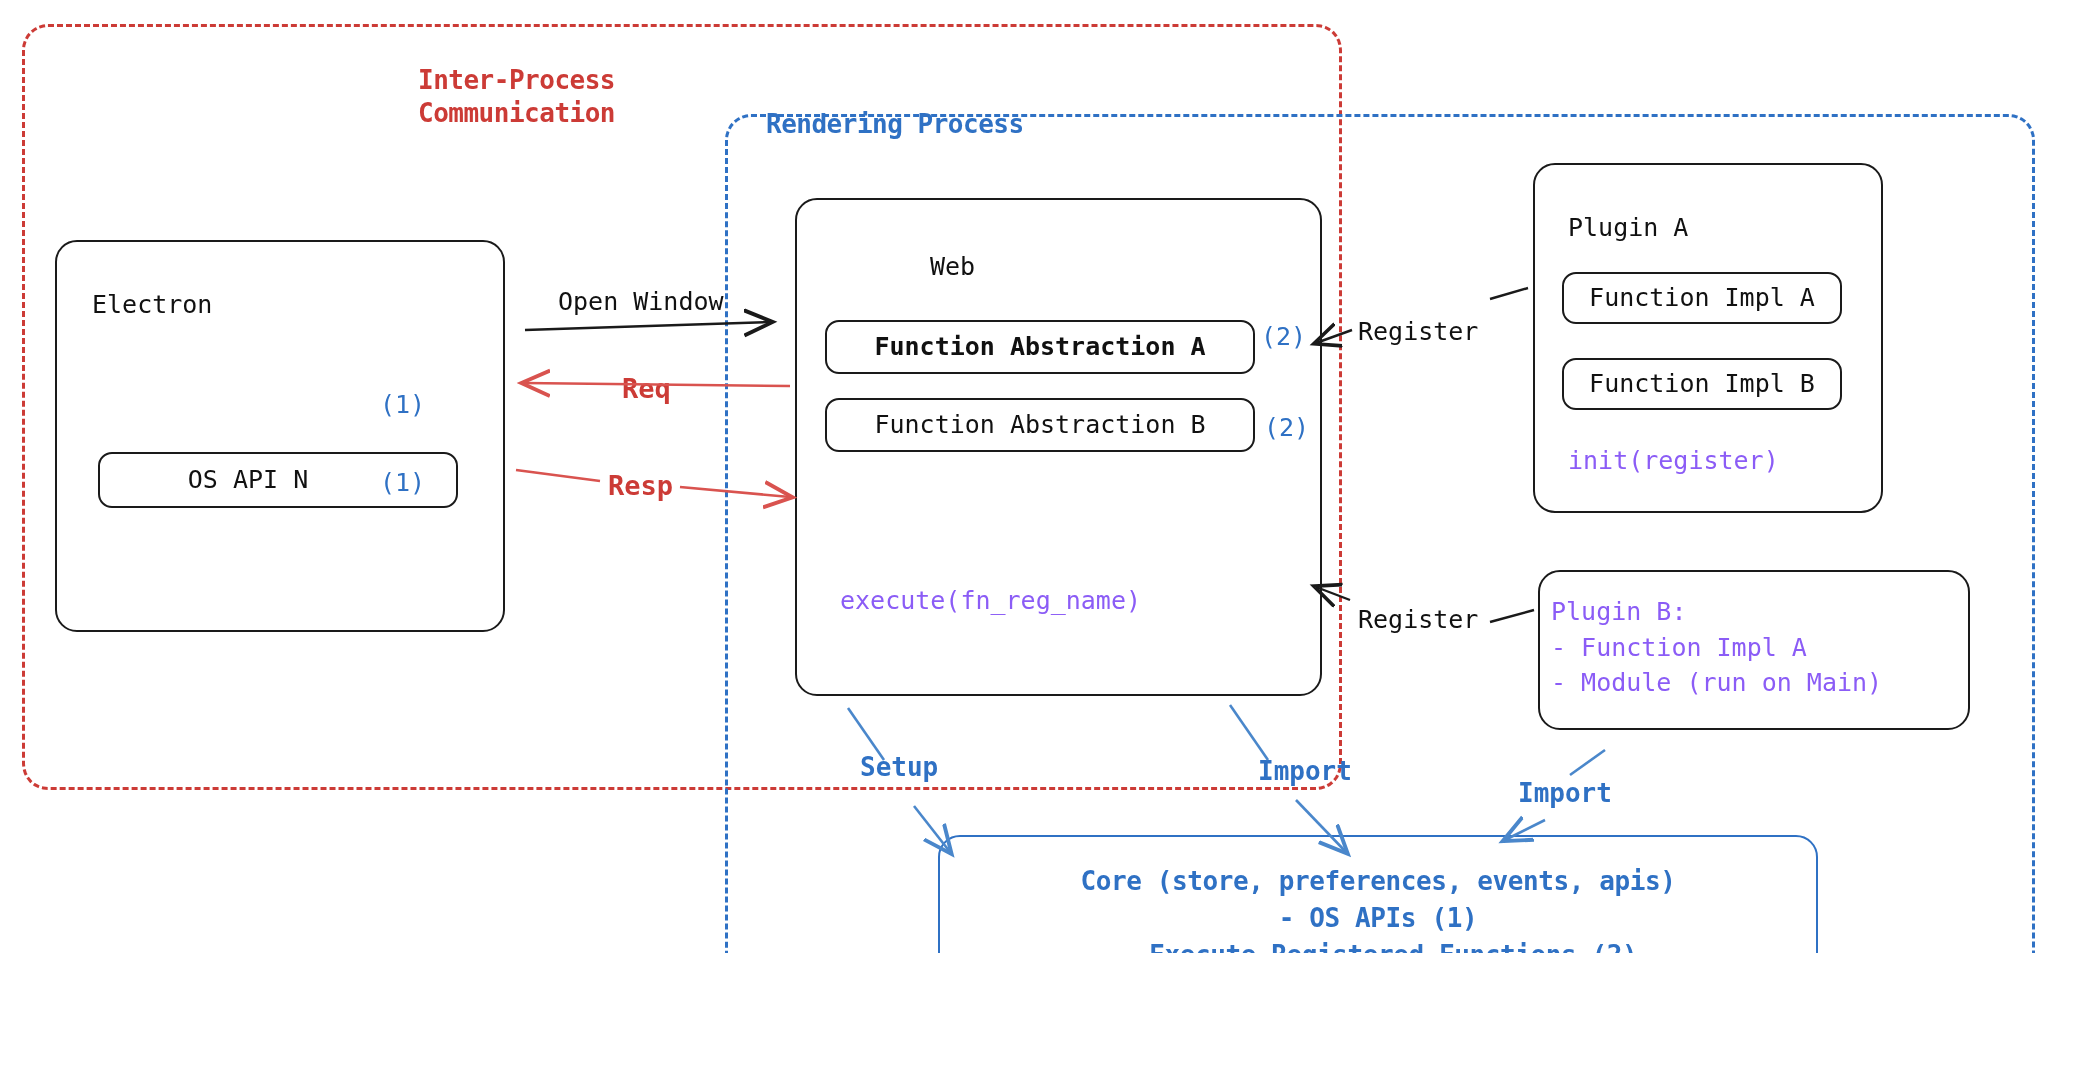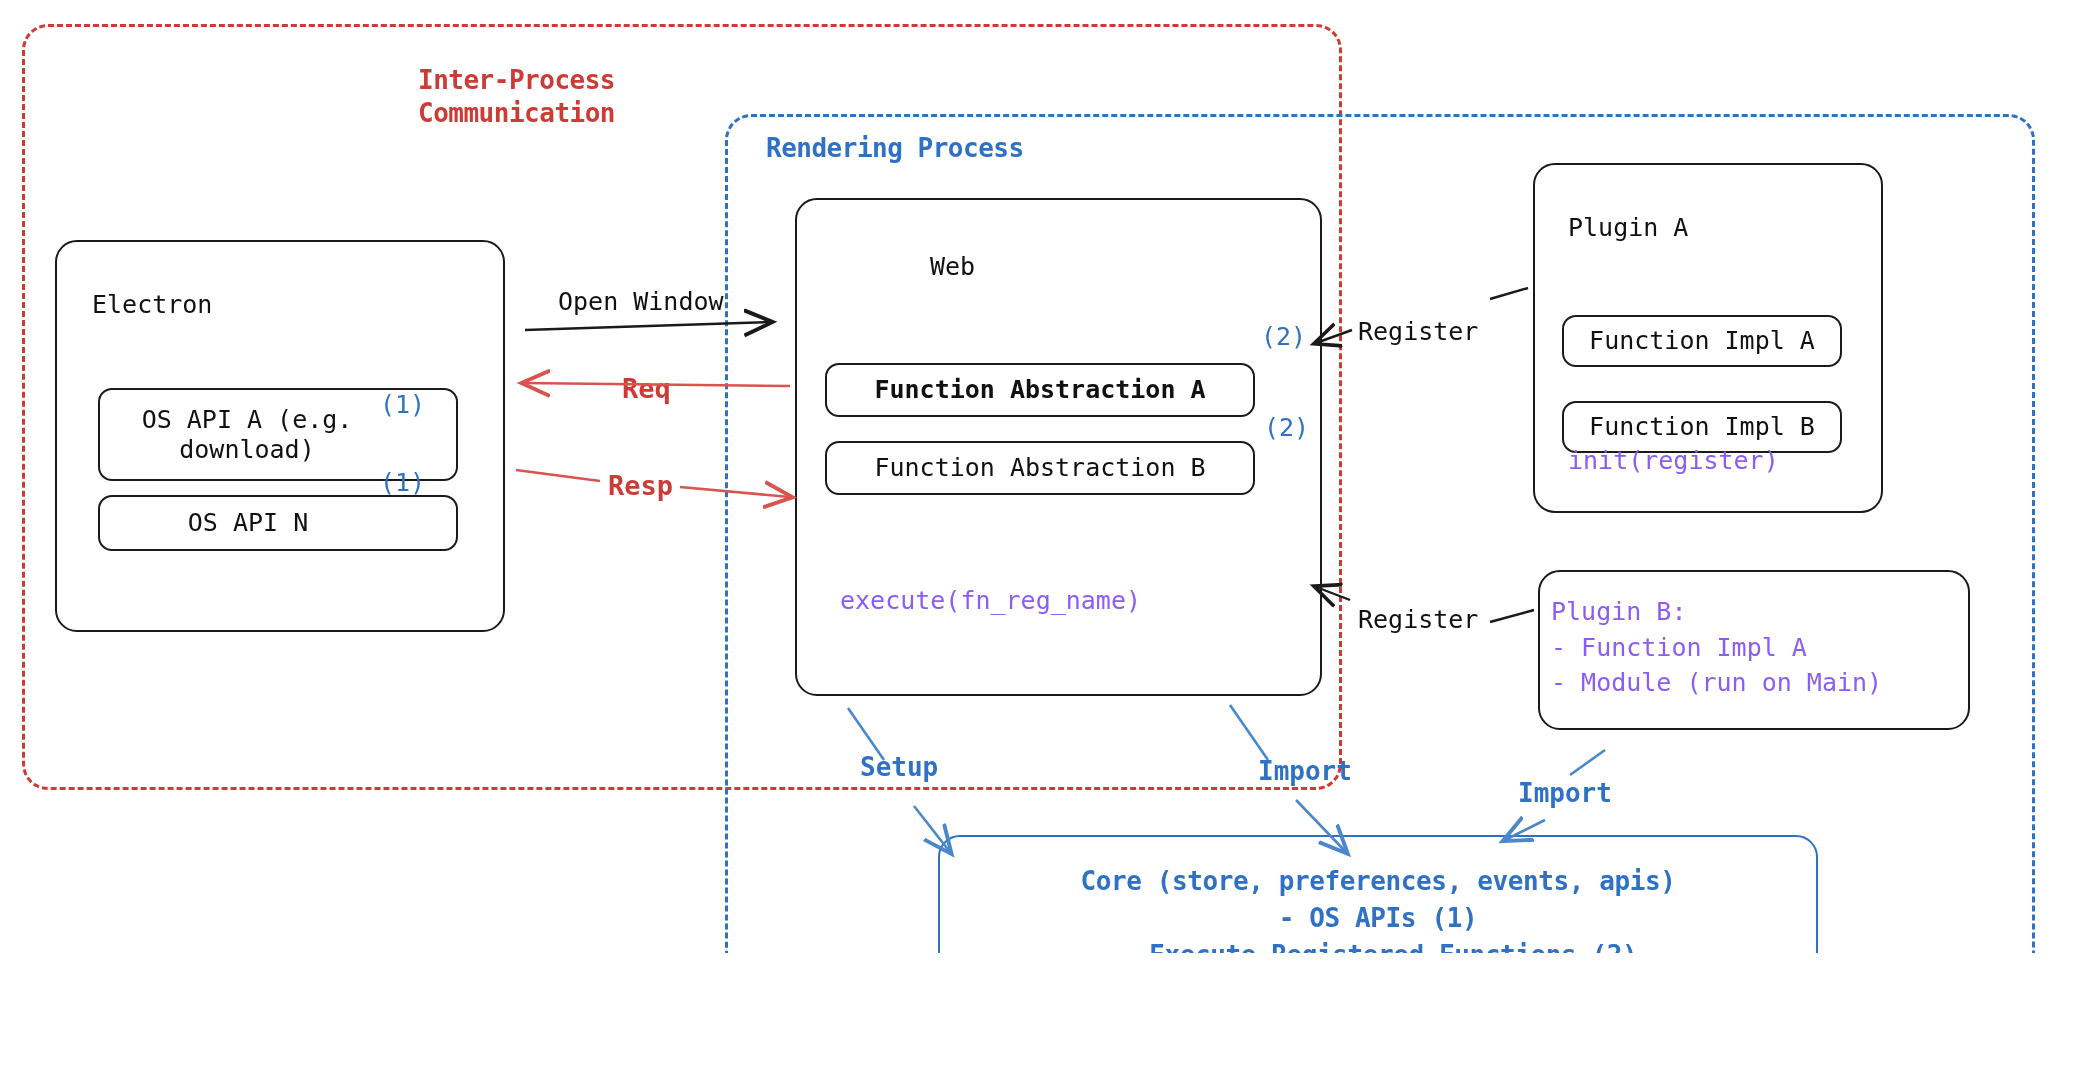--- a/index.html
+++ b/index.html
@@ -40,21 +40,20 @@
   }
   .label-ipc {
     color: #cc3b36;
     font-size: 26px;
     letter-spacing: -0.5px;
   }
   .label-render {
     color: #2f71c4;
     font-size: 26px;
     letter-spacing: -0.5px;
-    margin-top: 24px;
   }
   
   .box {
     position: absolute;
     box-sizing: border-box;
     border: 2.5px solid #1a1a1a;
     border-radius: 22px;
     background: #ffffff;
   }
   .box-core {
@@ -76,21 +75,20 @@
     background: #ffffff;
     display: flex;
     align-items: center;
     justify-content: center;
     font-family: "DejaVu Sans Mono", monospace;
     font-size: 25px;
     color: #111111;
     white-space: pre-line;
     text-align: center;
     line-height: 1.18;
-    margin-top: 43px;
   }
   .blue-num {
     position: absolute;
     font-family: "DejaVu Sans Mono", monospace;
     font-size: 25px;
     color: #2f71c4;
     white-space: nowrap;
   }
   .plain-text {
     position: absolute;
@@ -141,22 +139,20 @@
   <div class="region region-render" style="left:725px; top:114px; width:1310px; height:918px;"></div>
 
   <div class="region-label label-ipc" style="left:418px; top:64px;">Inter-Process
 Communication</div>
 
   <div class="region-label label-render" style="left:766px; top:108px;">Rendering Process</div>
 
   <div class="box" style="left:55px; top:240px; width:450px; height:392px;"></div>
   <div class="box-title" style="left:92px; top:290px;">Electron</div>
 
-  <div class="inner-box" style="left:98px; top:345px; width:360px; height:93px; padding-right:62px;">OS API A (e.g.
-download)</div>
   <div class="blue-num" style="left:380px; top:390px;">(1)</div>
 
   <div class="inner-box" style="left:98px; top:452px; width:360px; height:56px; padding-right:60px;">OS API N</div>
   <div class="blue-num" style="left:380px; top:468px;">(1)</div>
 
   <div class="box" style="left:795px; top:198px; width:527px; height:498px;"></div>
   <div class="box-title" style="left:930px; top:252px;">Web</div>
 
   <div class="inner-box" style="left:825px; top:320px; width:430px; height:54px;font-weight:bold;">Function Abstraction A</div>
   <div class="blue-num" style="left:1261px; top:322px;">(2)</div>

